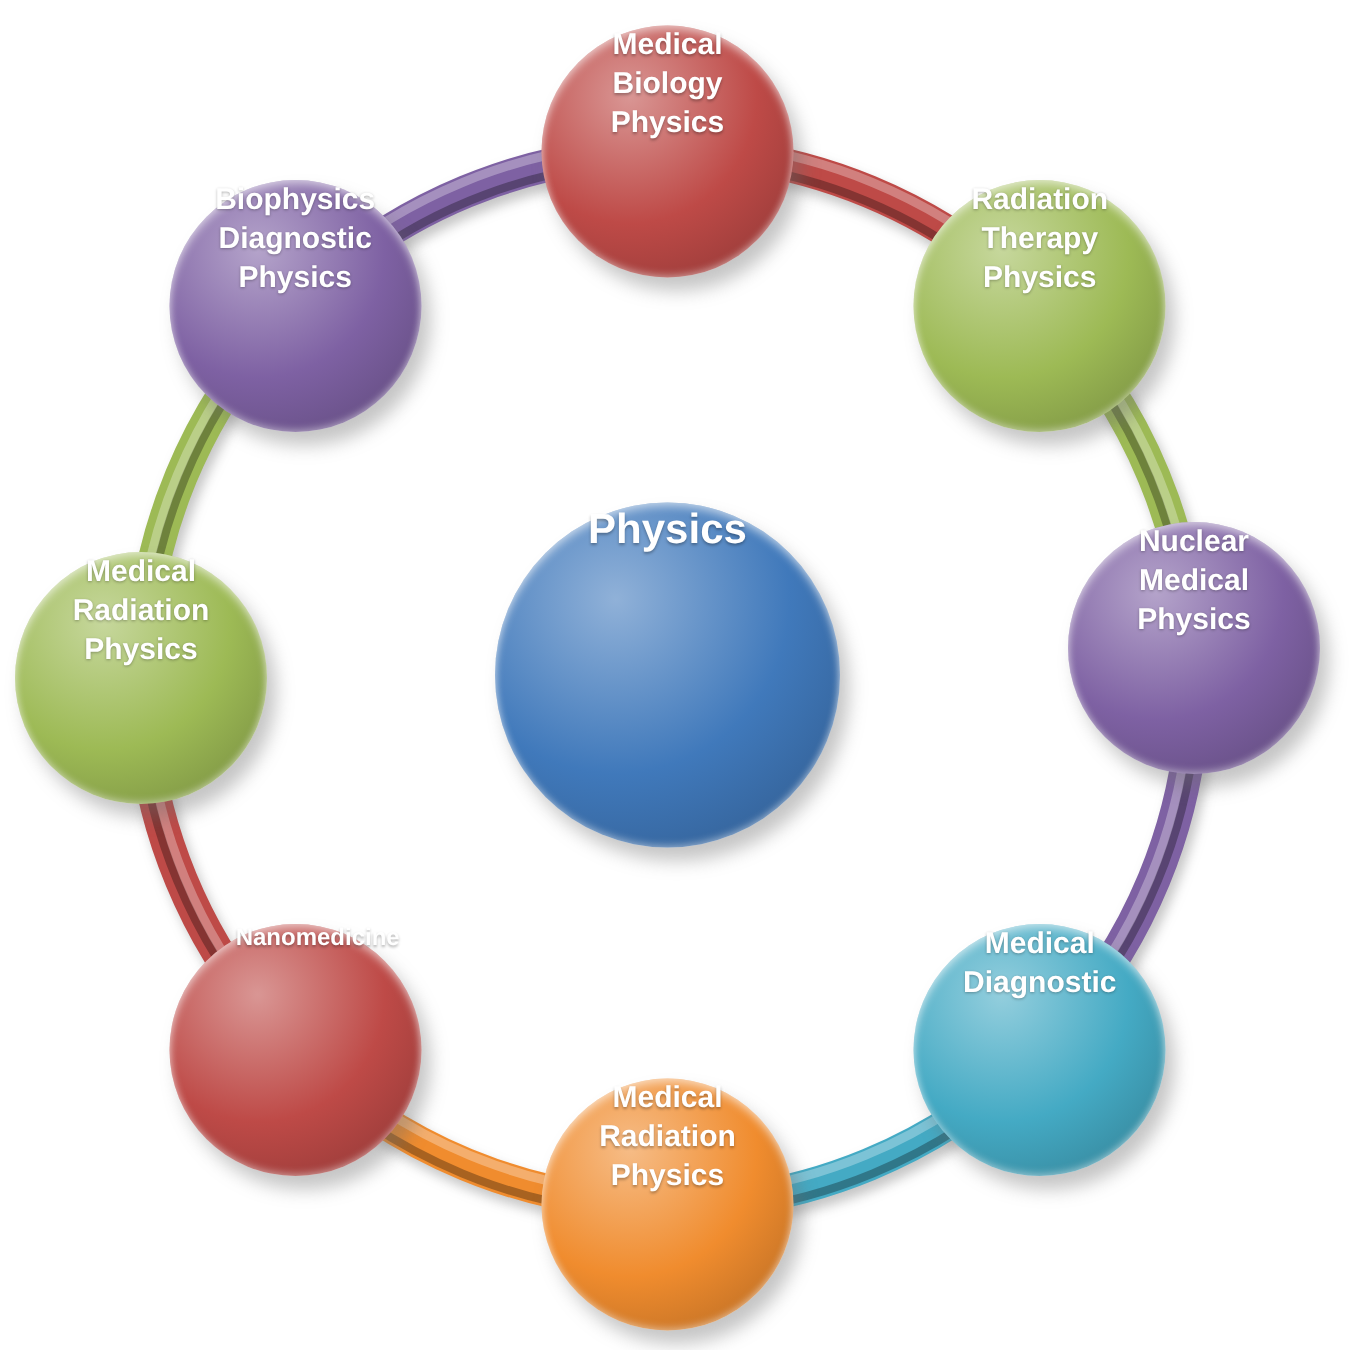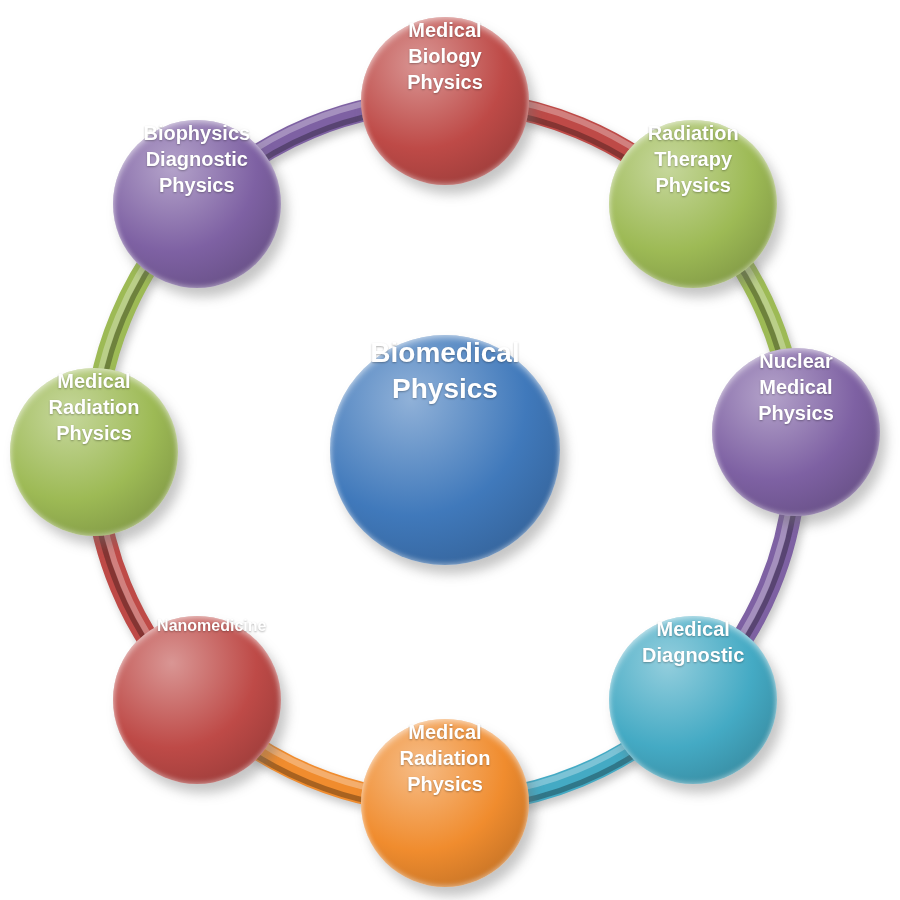--- a/index.html
+++ b/index.html
@@ -126,18 +126,17 @@
       </div>
       <div class="node satellite" style="left: 112.806px; top: 119.806px; width: 168px; height: 168px; background: radial-gradient(circle at 35% 28%, rgb(180, 163, 202) 0%, rgb(126, 97, 163) 52%, rgb(92, 71, 119) 100%);">
         <div class="label">
           <div>Biophysics</div>
           <div>Diagnostic</div>
           <div>Physics</div>
         </div>
       </div>
       <div class="node center-node" style="left: 330px; top: 335px; width: 230px; height: 230px; background: radial-gradient(circle at 35% 28%, rgb(144, 177, 216) 0%, rgb(64, 121, 187) 52%, rgb(47, 88, 137) 100%);">
         <div class="label">
-          <div>Biomedical</div>
           <div>Physics</div>
         </div>
       </div>
     </div>
 </div>
 
 </body></html>

